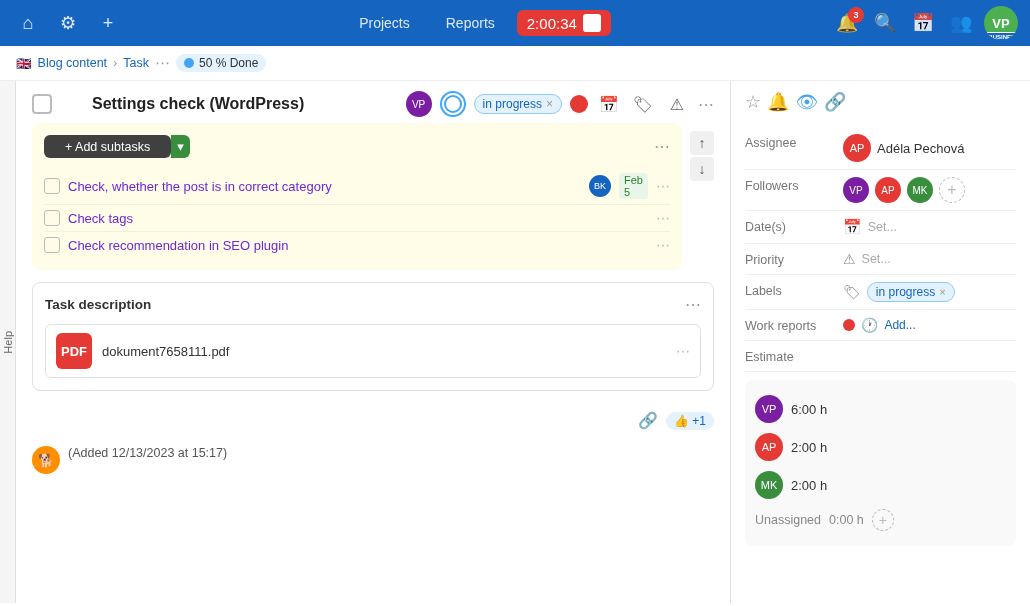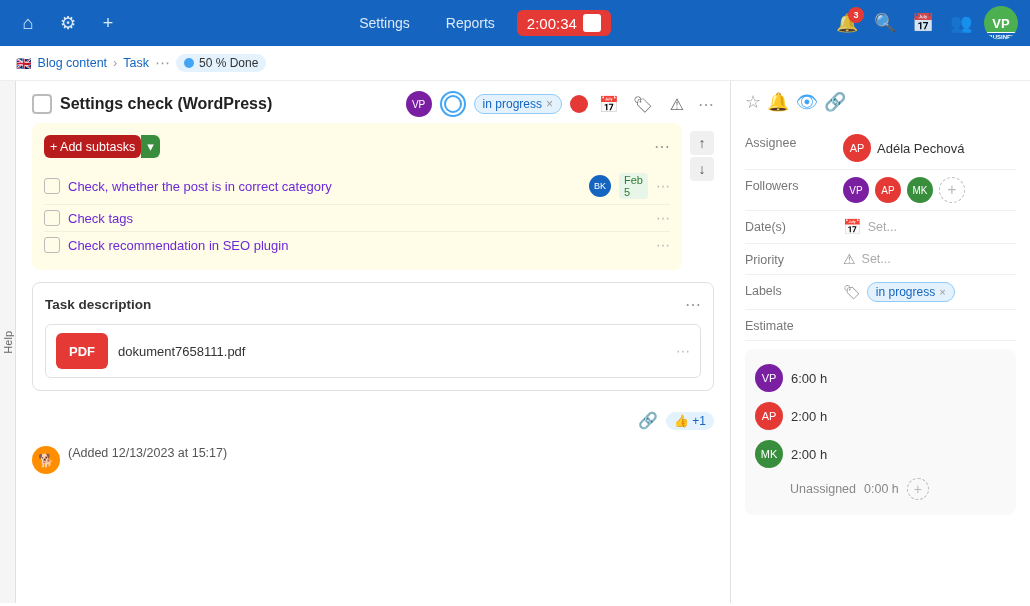--- a/index.html
+++ b/index.html
@@ -32,58 +32,58 @@
     
     .help-tab { width: 16px; background: #f5f5f5; display: flex; align-items: center; justify-content: center; border-right: 1px solid #e0e0e0; cursor: pointer; }
     .help-tab span { writing-mode: vertical-rl; transform: rotate(180deg); font-size: 11px; color: #666; user-select: none; }
 
     
     .task-panel { flex: 1; overflow-y: auto; padding: 0 16px 16px; min-width: 0; }
 
     
     .task-header { display: flex; align-items: center; gap: 8px; padding: 10px 0 6px; }
     .task-checkbox { width: 20px; height: 20px; border: 2px solid #bbb; border-radius: 4px; cursor: pointer; flex-shrink: 0; }
-    .task-title { font-size: 16px; font-weight: 600; color: #222; flex: 1; }
+    .task-title { font-size: 16px; font-weight: 600; color: #222; flex: 1; margin-left: 32px; }
     .task-assignee-avatar { width: 26px; height: 26px; border-radius: 50%; background: #7b1fa2; display: flex; align-items: center; justify-content: center; color: #fff; font-size: 10px; }
     .task-status-avatar { width: 26px; height: 26px; border-radius: 50%; border: 2px solid #42a5f5; display: flex; align-items: center; justify-content: center; }
     .task-status-inner { width: 18px; height: 18px; border-radius: 50%; border: 2px solid #42a5f5; }
     .status-badge { display: flex; align-items: center; gap: 4px; background: #e3f2fd; border: 1px solid #90caf9; border-radius: 12px; padding: 2px 8px; font-size: 12px; color: #1565c0; cursor: pointer; }
     .status-x { color: #999; font-size: 12px; cursor: pointer; }
     .task-toolbar { display: flex; align-items: center; gap: 8px; }
     .toolbar-icon { width: 26px; height: 26px; display: flex; align-items: center; justify-content: center; color: #666; font-size: 16px; cursor: pointer; border-radius: 4px; }
     .red-circle { width: 18px; height: 18px; border-radius: 50%; background: #e53935; cursor: pointer; }
     .dot-menu { color: #999; font-size: 16px; cursor: pointer; }
 
     
     .created-by { font-size: 12px; color: #777; padding: 4px 0 10px; }
     .created-by strong { color: #444; }
 
     
     .subtasks-box { background: #fffde7; border-radius: 8px; padding: 12px; margin-bottom: 12px; }
     .subtasks-header { display: flex; align-items: center; justify-content: space-between; margin-bottom: 10px; }
-    .add-subtask-btn { display: flex; align-items: center; gap: 4px; background: #b91c1c; color: #fff; border-radius: 6px; padding: 4px 6px; font-size: 12.5px; cursor: pointer; border: none; }
+    .add-subtask-btn { display: flex; align-items: center; gap: 4px; background: #404040; color: #fff; border-radius: 6px; padding: 4px 21px; font-size: 12.5px; cursor: pointer; border: none; }
     .add-subtask-caret { background: #388e3c; border-radius: 0 6px 6px 0; padding: 4px 6px; cursor: pointer; color: #fff; }
     .subtask-row { display: flex; align-items: center; gap: 8px; padding: 5px 0; border-bottom: 1px solid rgba(0,0,0,0.05); }
     .subtask-row:last-child { border-bottom: none; }
     .subtask-cb { width: 16px; height: 16px; border: 1.5px solid #bbb; border-radius: 3px; flex-shrink: 0; cursor: pointer; }
     .subtask-text { flex: 1; font-size: 13px; color: #6d28d9; }
     .subtask-assignee { width: 22px; height: 22px; border-radius: 50%; background: #1565c0; display: flex; align-items: center; justify-content: center; color: #fff; font-size: 9px; flex-shrink: 0; }
     .subtask-date { background: #e8f5e9; color: #2e7d32; border-radius: 4px; padding: 1px 5px; font-size: 11px; }
     .subtask-dots { color: #bbb; cursor: pointer; font-size: 14px; }
 
     
     .nav-arrows { display: flex; flex-direction: column; gap: 2px; padding: 8px 0; }
     .nav-arrow { width: 24px; height: 24px; display: flex; align-items: center; justify-content: center; background: #f0f0f0; border-radius: 4px; color: #555; cursor: pointer; font-size: 14px; }
 
     
     .task-desc-section { background: #fff; border: 1px solid #e0e0e0; border-radius: 8px; padding: 12px; margin-bottom: 12px; }
     .task-desc-header { display: flex; align-items: center; justify-content: space-between; margin-bottom: 10px; }
     .task-desc-title { font-size: 13.5px; font-weight: 600; color: #333; }
     .attachment-row { display: flex; align-items: center; gap: 10px; border: 1px solid #e0e0e0; border-radius: 6px; padding: 8px 10px; }
-    .pdf-icon { width: 52px; height: 36px; background: #e53935; border-radius: 6px; display: flex; align-items: center; justify-content: center; color: #fff; font-size: 13px; font-weight: 700; flex-shrink: 0; }
+    .pdf-icon { width: 36px; height: 36px; background: #e53935; border-radius: 6px; display: flex; align-items: center; justify-content: center; color: #fff; font-size: 13px; font-weight: 700; flex-shrink: 0; }
     .attachment-info { flex: 1; }
     .attachment-name { font-size: 13px; font-weight: 500; color: #333; }
     .attachment-meta { font-size: 11.5px; color: #888; margin-top: 2px; }
     .attach-dots { color: #bbb; cursor: pointer; font-size: 14px; }
 
     
     .comment-actions { display: flex; align-items: center; justify-content: flex-end; gap: 8px; padding: 8px 0; }
     .comment-icon { color: #888; cursor: pointer; font-size: 16px; }
     .like-btn { display: flex; align-items: center; gap: 3px; background: #e3f2fd; border-radius: 12px; padding: 2px 8px; font-size: 12px; color: #1565c0; cursor: pointer; }
 
@@ -112,32 +112,32 @@
     .label-x { color: #999; font-size: 11px; cursor: pointer; }
     .work-report-red { width: 12px; height: 12px; border-radius: 50%; background: #e53935; flex-shrink: 0; }
     .add-btn-sm { font-size: 12px; color: #1565c0; cursor: pointer; }
     .estimate-value { font-size: 13px; color: #333; font-weight: 500; }
 
     
     .time-entries { margin-top: 8px; background: #f9f9f9; border-radius: 8px; padding: 10px; }
     .time-entry-row { display: flex; align-items: center; gap: 8px; padding: 5px 0; }
     .te-avatar { width: 28px; height: 28px; border-radius: 50%; flex-shrink: 0; overflow: hidden; display: flex; align-items: center; justify-content: center; color: #fff; font-size: 11px; }
     .te-hours { font-size: 13px; color: #333; font-weight: 500; }
-    .time-unassigned { display: flex; align-items: center; gap: 8px; padding: 5px 0; color: #888; font-size: 12.5px; margin-left: 35px; }
+    .time-unassigned { display: flex; align-items: center; gap: 8px; padding: 5px 0; color: #888; font-size: 12.5px; }
     .add-person-icon { width: 22px; height: 22px; border-radius: 50%; border: 1.5px dashed #bbb; display: flex; align-items: center; justify-content: center; color: #bbb; font-size: 14px; cursor: pointer; }
   </style>
 </head>
 <body>
 
 <nav class="topnav">
   <div class="nav-icon">⌂</div>
   <div class="nav-icon">⚙</div>
   <div class="nav-icon">+</div>
   <div class="nav-spacer"></div>
-  <div class="nav-link">Settings</div>
+  <div class="nav-link">Projects</div>
   <div class="nav-link">Reports</div>
   <div class="timer-block">
     <span>2:00:34</span>
     <div class="timer-stop"></div>
   </div>
   <div class="nav-spacer"></div>
   <div class="nav-right">
     <div class="notif-btn">
       🔔
       <div class="notif-badge">3</div>
@@ -310,20 +310,28 @@
       <div class="detail-label">Labels</div>
       <div class="detail-value">
         <span style="color:#888; font-size:14px;">🏷</span>
         <div class="label-badge">
           <span>in progress</span>
           <span class="label-x">×</span>
         </div>
       </div>
     </div>
 
+    <div class="detail-row">
+      <div class="detail-label">Work reports</div>
+      <div class="detail-value">
+        <div class="work-report-red"></div>
+        <span style="color:#888; font-size:14px;">🕐</span>
+        <span class="add-btn-sm">Add...</span>
+      </div>
+    </div>
 
     <div class="detail-row">
       <div class="detail-label">Estimate</div>
     </div>
 
     <div class="time-entries">
       <div class="time-entry-row">
         <div class="te-avatar" style="background:#7b1fa2;">VP</div>
         <span class="te-hours">6:00 h</span>
       </div>

